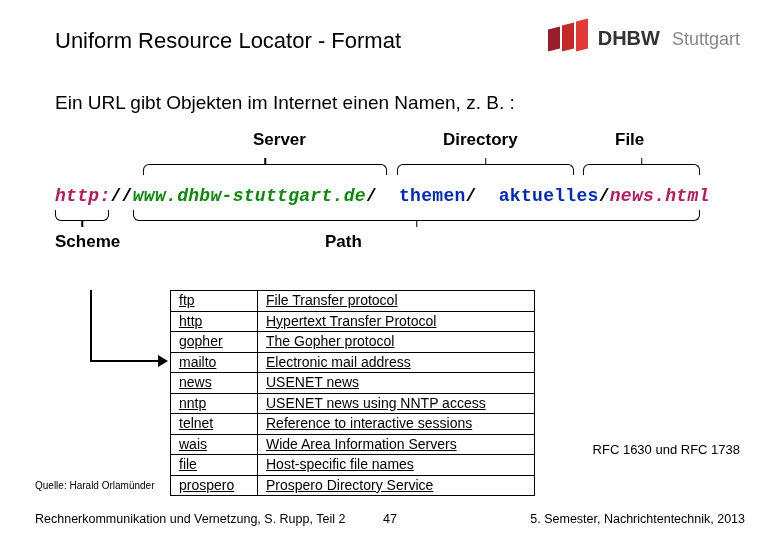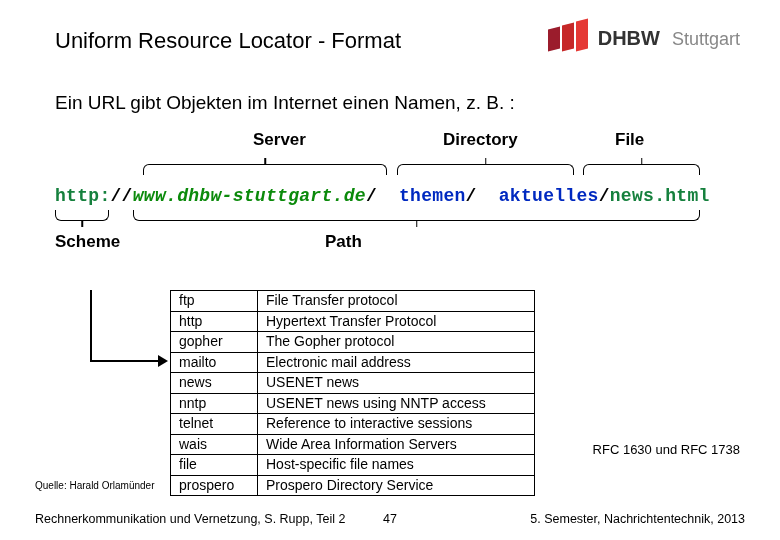--- a/index.html
+++ b/index.html
@@ -103,21 +103,21 @@
   .bt-file { left: 528px; width: 115px; top: 4px;}
 
   .url-line {
     font-family: "Courier New", monospace;
     font-size: 18px;
     font-weight: bold;
     white-space: pre;
     margin-top: 6px;
     letter-spacing: 0.3px;
   }
-  .c-red { color: #15803d; }
+  .c-red { color: #be185d; font-style: italic; }
   .c-green { color: #0b8a0b; font-style: italic; }
   .c-blue { color: #0029c0; margin-left: 22px; }
   .c-black { color: #000; }
 
   .braces-bot {
     position: relative;
     height: 20px;
     margin-top: 2px;
   }
   .bb-scheme { left: 0; width: 52px; top: 2px;}
@@ -163,20 +163,21 @@
     border-bottom: 6px solid transparent;
     border-left: 10px solid #000;
   }
 
   .proto-table {
     position: absolute;
     left: 170px;
     top: 290px;
     border-collapse: collapse;
     font-size: 14px;
+    text-decoration: underline;
   }
   .proto-table td {
     border: 1px solid #000;
     padding: 1px 8px;
     line-height: 1.25;
   }
   .proto-table td:first-child { width: 70px; }
   .proto-table td:last-child { width: 260px; }
 
   .rfc {

